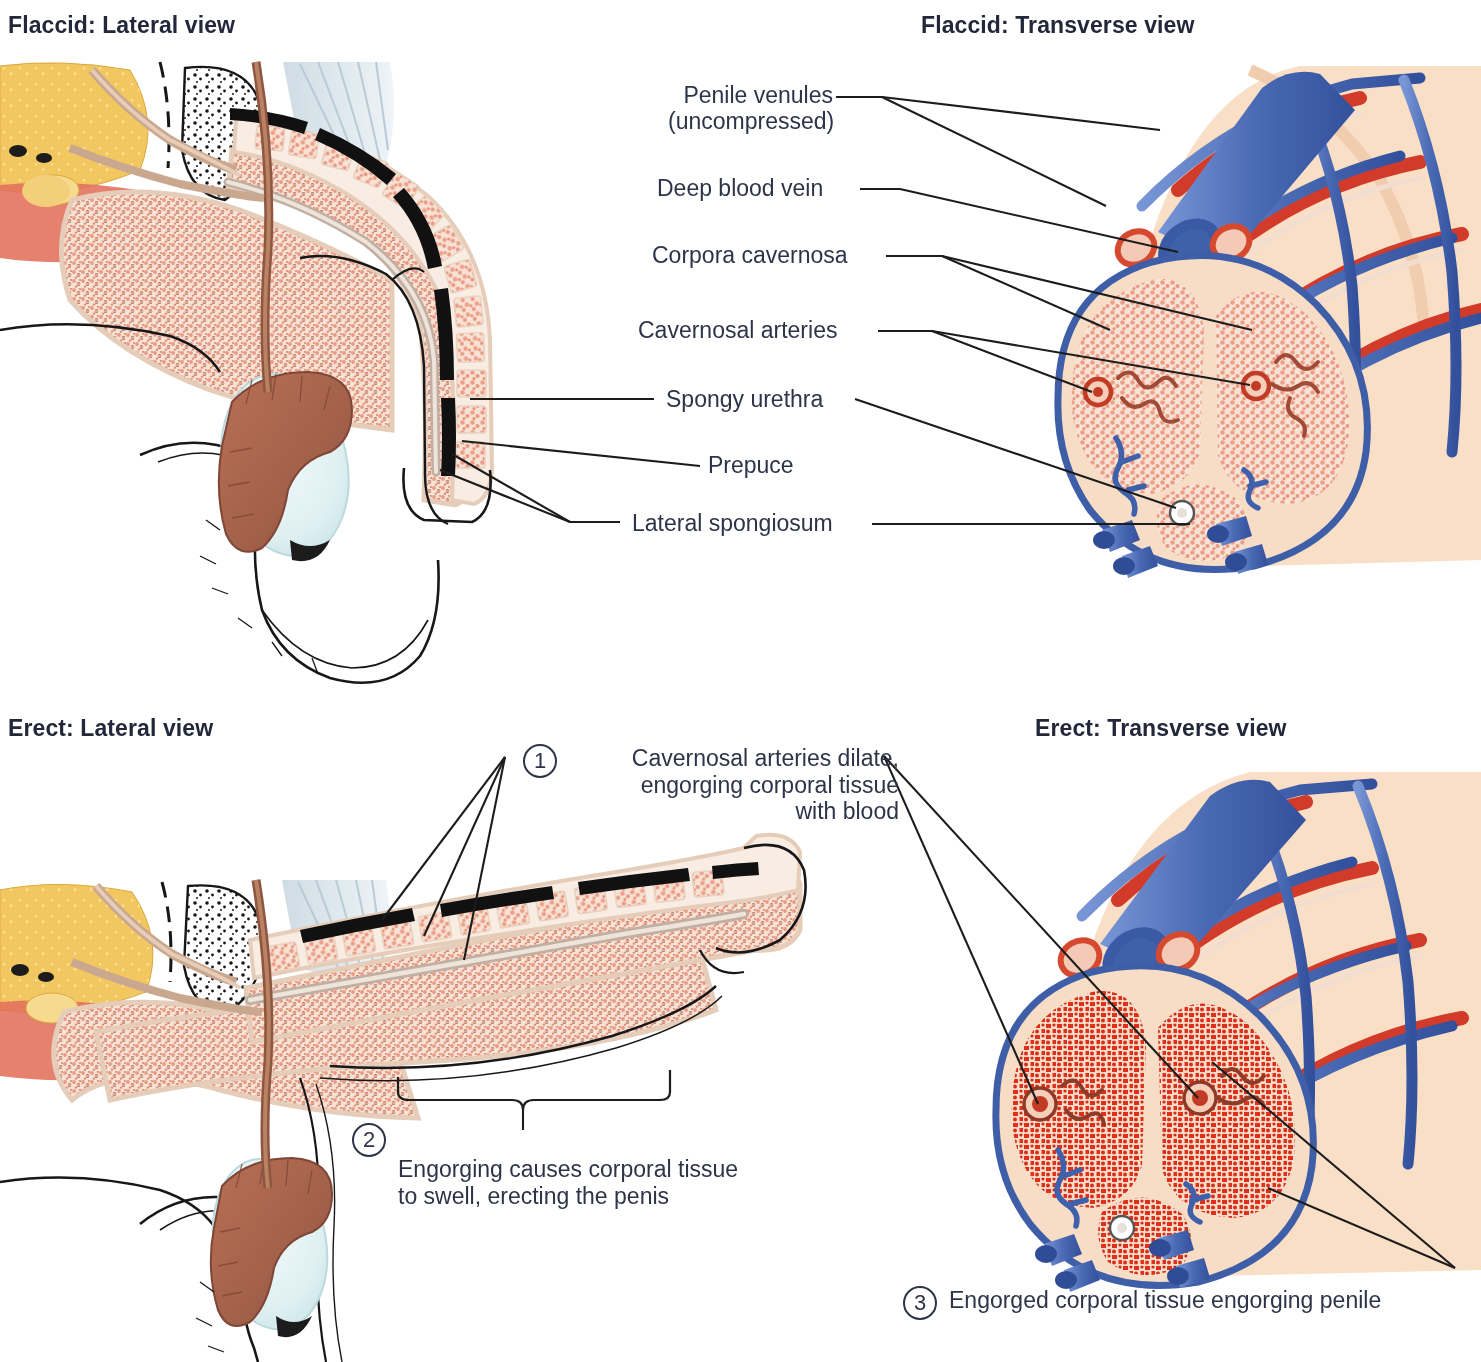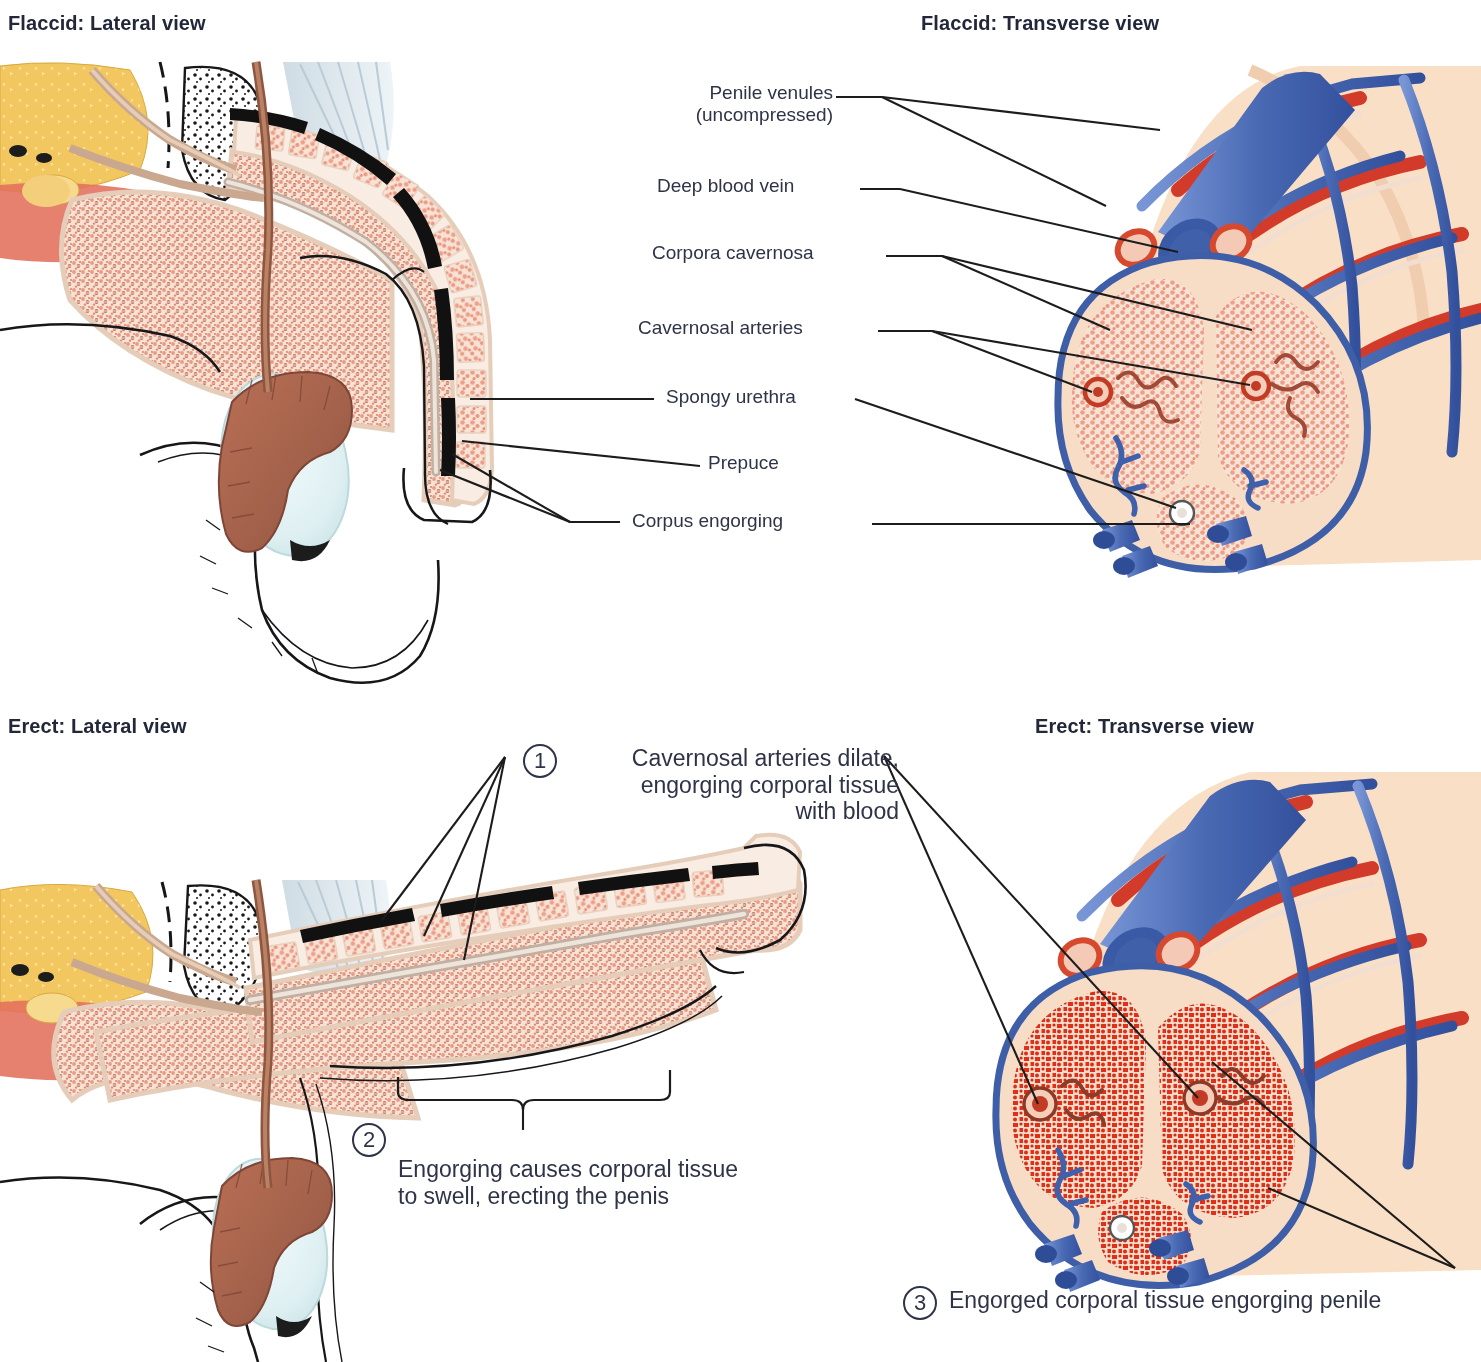--- a/index.html
+++ b/index.html
@@ -1,19 +1,19 @@
 <!DOCTYPE html>
 <html><head>
 <meta charset="utf-8">
 <style>
   html,body{margin:0;padding:0;background:#ffffff;}
   body{width:1481px;height:1362px;position:relative;overflow:hidden;
        font-family:"Liberation Sans","DejaVu Sans",sans-serif;color:#2b3044;}
-  .ptitle{position:absolute;font-weight:bold;font-size:20px;color:#22283a;letter-spacing:.1px;white-space:nowrap;}
-  .lbl{position:absolute;font-size:19px;color:#2e3348;line-height:1.14;white-space:nowrap;}
+  .ptitle{position:absolute;font-weight:bold;font-size:23px;color:#22283a;letter-spacing:.1px;white-space:nowrap;}
+  .lbl{position:absolute;font-size:23px;color:#2e3348;line-height:1.14;white-space:nowrap;}
   .callout{position:absolute;font-size:23px;color:#2e3348;line-height:1.16;}
   .cnum{position:absolute;width:34px;height:34px;border:2px solid #2e3348;border-radius:50%;
         display:flex;align-items:center;justify-content:center;font-size:22px;color:#2e3348;box-sizing:border-box;}
   .ctext{position:absolute;}
   svg{position:absolute;left:0;top:0;overflow:visible;}
   .ld{stroke:#1c1c1c;stroke-width:2.1;fill:none;}
   .brace{stroke:#1c1c1c;stroke-width:2.2;fill:none;stroke-linejoin:round;}
 </style>
 </head>
 <body>
@@ -460,21 +460,21 @@
 <div class="lbl" style="left:657px;top:175px;">Deep blood vein</div>
 
 <div class="lbl" style="left:652px;top:242px;">Corpora cavernosa</div>
 
 <div class="lbl" style="left:638px;top:317px;">Cavernosal arteries</div>
 
 <div class="lbl" style="left:666px;top:386px;">Spongy urethra</div>
 
 <div class="lbl" style="left:708px;top:452px;">Prepuce</div>
 
-<div class="lbl" style="left:632px;top:510px;">Corpus engorging</div>
+<div class="lbl" style="left:632px;top:510px;">Lateral spongiosum</div>
 
 <div>
   <div class="cnum" style="left:523px;top:744px;">1</div>
   <div class="callout ctext" style="left:569px;top:745px;width:330px;text-align:right;">
     <span>Cavernosal arteries dilate,</span><br>
     <span>engorging corporal tissue</span><br>
     <span>with blood</span>
   </div>
 </div>
 

